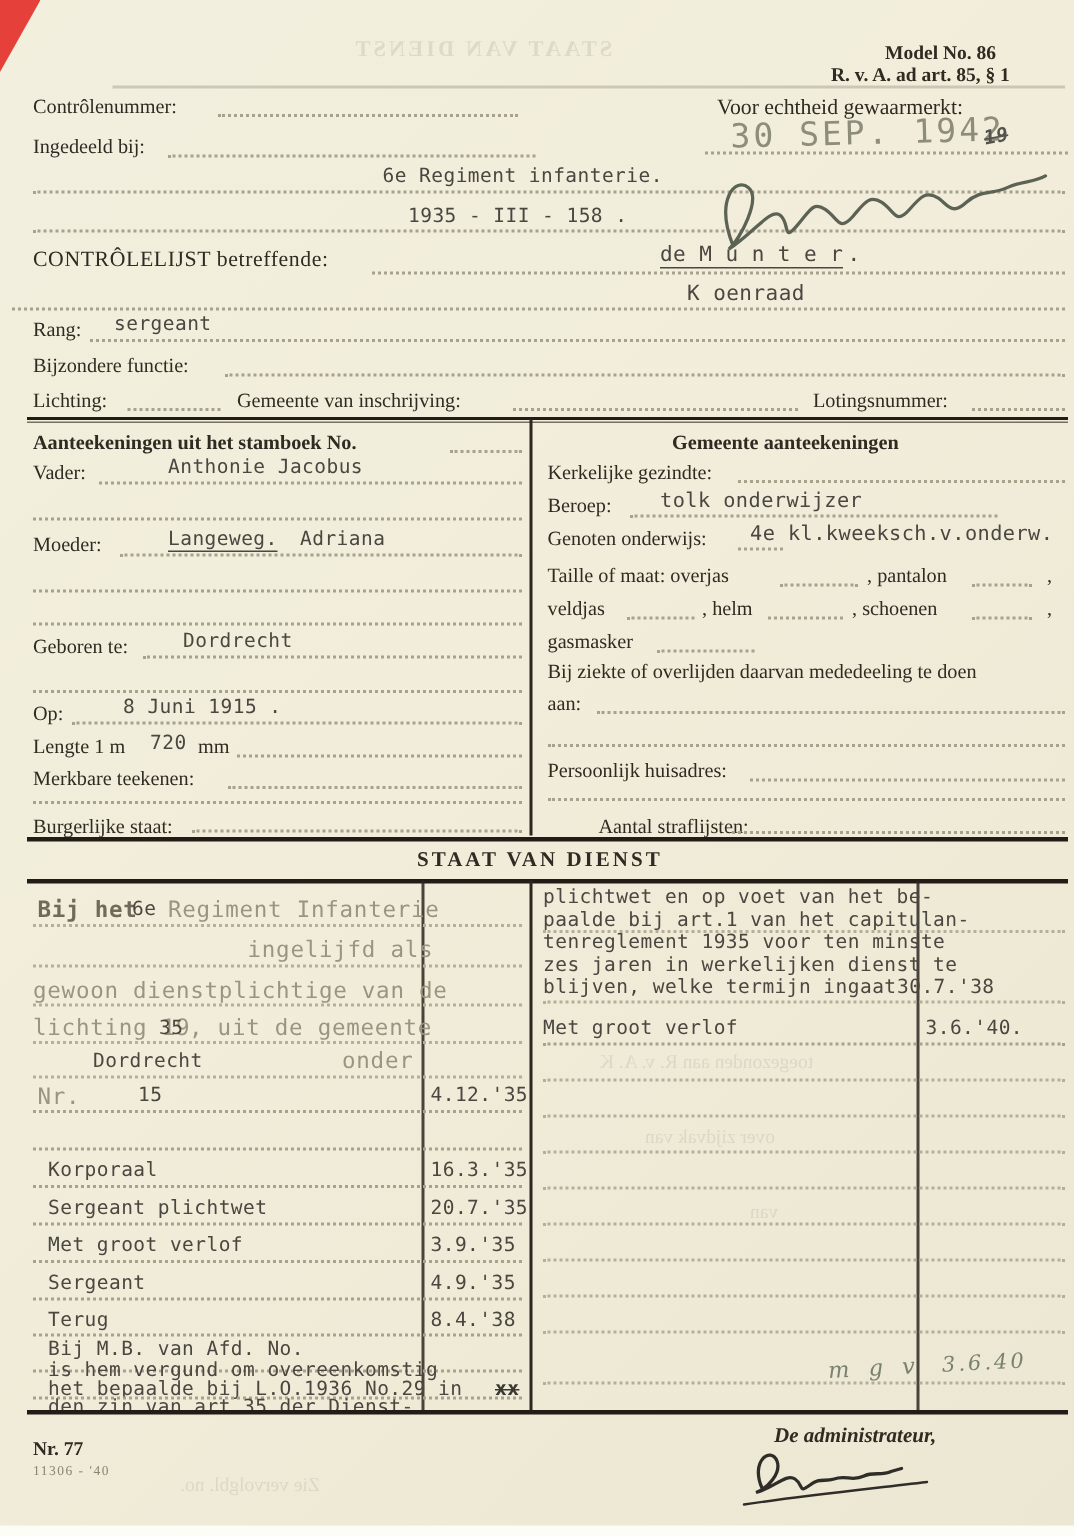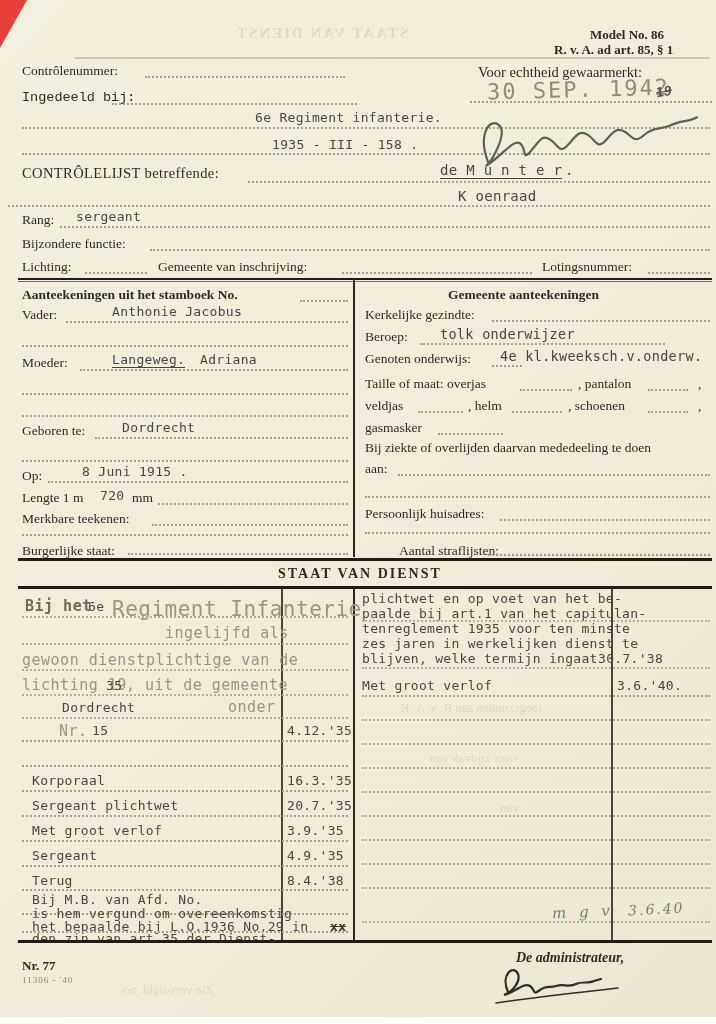--- a/index.html
+++ b/index.html
@@ -35,21 +35,21 @@
   <div class="lbl b" style="left:554px;top:42px;font-size:13px;">R. v. A. ad art. 85, § 1</div>
 
   <div class="lbl" style="left:22px;top:63px;">Contrôlenummer:</div>
   <div class="dl" style="left:145px;top:76px;width:200px;"></div>
 
   <div class="lbl" style="left:478px;top:64px;font-size:14.5px;">Voor echtheid gewaarmerkt:</div>
   <div class="stampt" style="left:487px;top:77px;font-size:22px;color:#8e8d7c;letter-spacing:2px;transform:rotate(-1.5deg);">30 SEP. 1942</div>
   <div class="typed" style="left:656px;top:84px;color:#55534d;text-decoration:line-through;transform:rotate(-10deg) skewX(-8deg);font-weight:bold;">19</div>
   <div class="dl" style="left:470px;top:101px;width:242px;"></div>
 
-  <div class="lbl" style="left:22px;top:90px;font-family:Liberation Mono, monospace;">Ingedeeld bij:</div>
+  <div class="lbl" style="left:22px;top:90px;">Ingedeeld bij:</div>
   <div class="dl" style="left:112px;top:103px;width:245px;"></div>
 
   <div class="typed" style="left:255px;top:110px;">6e Regiment infanterie.</div>
   <div class="dl" style="left:22px;top:127px;width:688px;"></div>
   <div class="typed" style="left:272px;top:137px;">1935  -  III  -  158 .</div>
   <div class="dl" style="left:22px;top:153px;width:688px;"></div>
 
   <svg width="250" height="62" viewBox="0 0 250 62" style="left:462px;top:105px;transform:rotate(-4deg);">
     <path d="M 25 52 C 15 20 30 6 38 14 C 46 22 30 48 22 54 C 40 44 52 28 58 34 C 64 40 58 52 68 42 C 78 32 80 26 88 32 C 96 38 96 48 106 38 C 114 30 118 24 126 30 C 134 36 134 46 144 36 C 152 28 156 24 164 30 C 170 35 172 42 182 34 C 192 26 200 30 210 26 C 220 22 228 24 236 20" fill="none" stroke="#5c6354" stroke-width="2.2" stroke-linecap="round"></path>
   </svg>
@@ -163,39 +163,39 @@
   <div class="lbl b" style="left:278px;top:566px;font-size:14px;letter-spacing:2px;">STAAT VAN DIENST</div>
 
   <div class="rule" style="left:18px;top:586px;width:694px;height:2.5px;"></div>
 
   <div class="vl" style="left:353px;top:587px;height:353px;"></div>
   <div class="vl" style="left:281px;top:587px;height:353px;width:1.5px;opacity:.85;"></div>
   <div class="vl" style="left:611px;top:587px;height:353px;width:1.5px;opacity:.85;"></div>
 
   <div class="stampt" style="left:25px;top:597px;color:#6f6b5a;font-weight:bold;font-size:15px;">Bij het</div>
   <div class="typed" style="left:88px;top:599px;">6e</div>
-  <div class="stampt" style="left:112px;top:597px;font-size:21px;">Regiment Infanterie</div>
+  <div class="stampt" style="left:112px;top:597px;font-size:15px;">Regiment Infanterie</div>
   <div class="dlh" style="left:22px;top:616px;width:326px;"></div>
 
   <div class="stampt" style="left:165px;top:624px;font-size:15px;">ingelijfd als</div>
   <div class="dlh" style="left:22px;top:643px;width:326px;"></div>
 
   <div class="stampt" style="left:22px;top:651px;font-size:15px;">gewoon dienstplichtige van de</div>
   <div class="dlh" style="left:22px;top:669px;width:326px;"></div>
 
   <div class="stampt" style="left:22px;top:676px;font-size:15px;">lichting 19</div>
   <div class="typed" style="left:106px;top:678px;">35</div>
   <div class="stampt" style="left:126px;top:676px;font-size:15px;">, uit de gemeente</div>
   <div class="dlh" style="left:22px;top:694px;width:326px;"></div>
 
   <div class="typed" style="left:62px;top:700px;">Dordrecht</div>
   <div class="stampt" style="left:228px;top:698px;font-size:15px;">onder</div>
   <div class="dlh" style="left:22px;top:717px;width:326px;"></div>
 
-  <div class="stampt" style="left:25px;top:722px;font-size:15px;margin-left:34px;">Nr.</div>
+  <div class="stampt" style="left:25px;top:722px;font-size:15px;">Nr.</div>
   <div class="typed" style="left:92px;top:723px;">15</div>
   <div class="typed" style="left:287px;top:723px;">4.12.'35</div>
   <div class="dl" style="left:22px;top:740px;width:326px;"></div>
 
   <div class="dl" style="left:22px;top:765px;width:326px;"></div>
 
   <div class="typed" style="left:32px;top:773px;">Korporaal</div>
   <div class="typed" style="left:287px;top:773px;">16.3.'35</div>
   <div class="dl" style="left:22px;top:790px;width:326px;"></div>
 

